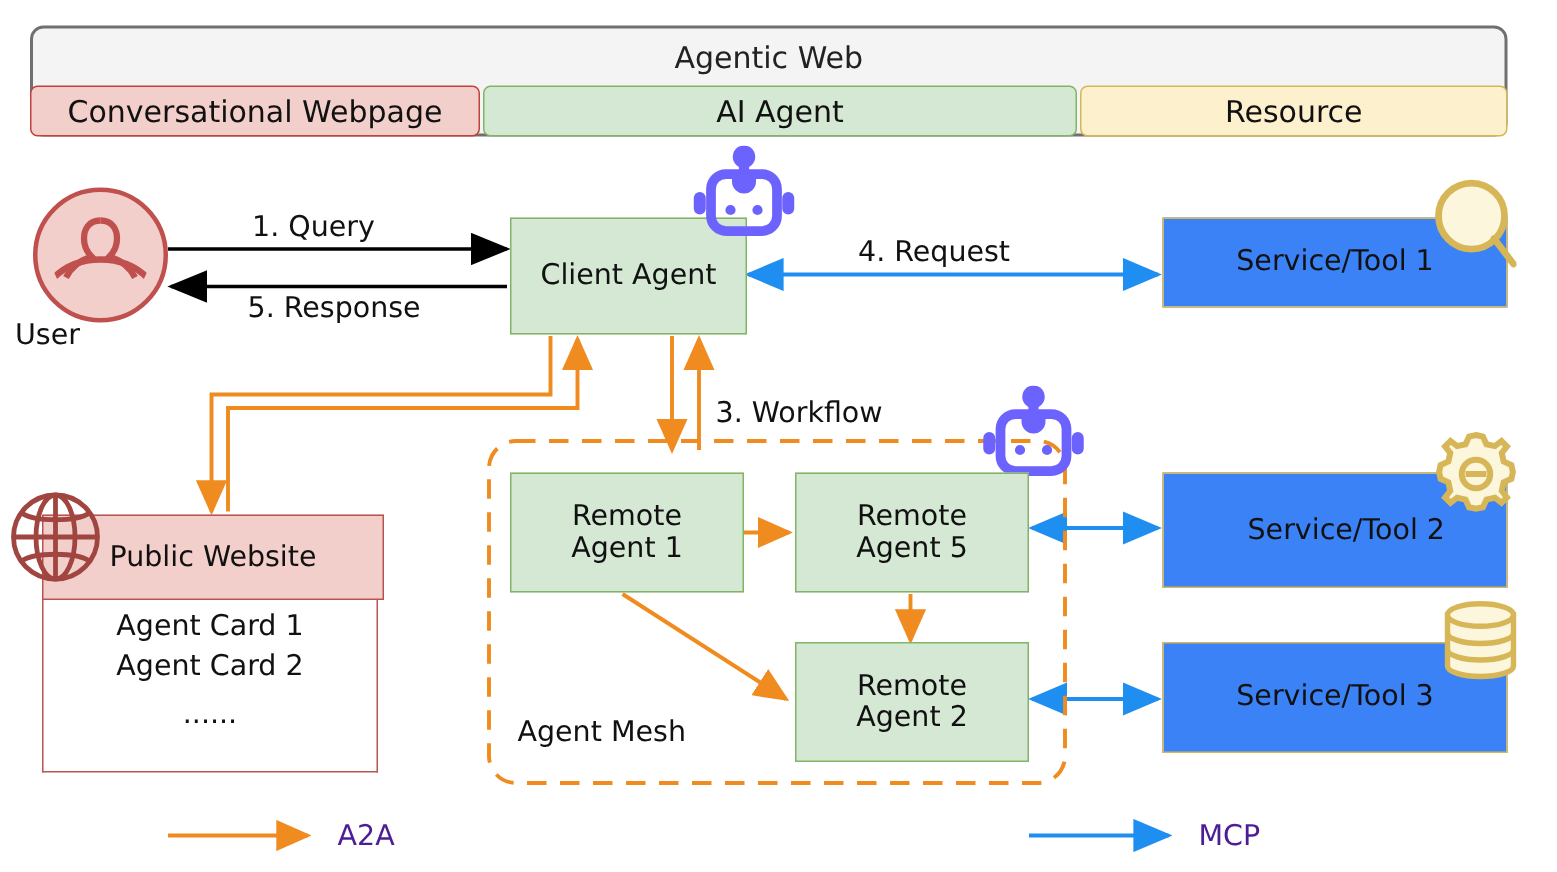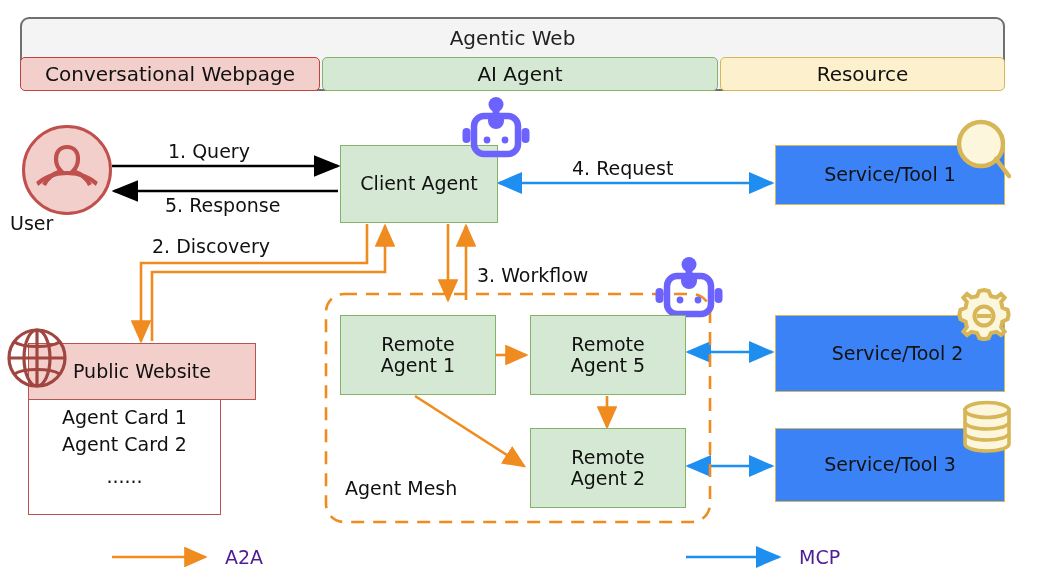--- a/index.html
+++ b/index.html
@@ -141,21 +141,21 @@
       <circle cx="26" cy="43" r="3.4"></circle>
       <circle cx="44" cy="43" r="3.4"></circle>
       <rect x="1.5" y="31" width="8" height="15" rx="4" ry="4"></rect>
       <rect x="60.5" y="31" width="8" height="15" rx="4" ry="4"></rect>
     </g>
   </svg>
 
   <div class="node box-pinkhdr" style="left:28px;top:343px;width:228px;height:57px;">
     <span>Public Website</span>
   </div>
-  <div class="node box-white" style="left:28px;top:400px;width:193px;height:115px;">
+  <div class="node box-white" style="left:28px;top:400px;width:224px;height:115px;">
     <span>Agent Card 1</span>
     <span>Agent Card 2</span>
     <span style="padding-top:4px;">......</span>
   </div>
 
   <svg class="icon-abs" style="left:6px;top:327px;" width="62" height="62" viewBox="0 0 62 62">
     <g fill="none" stroke="#a0453f" stroke-width="3.2">
       <circle cx="31" cy="31" r="28"></circle>
       <ellipse cx="31" cy="31" rx="13" ry="28"></ellipse>
       <line x1="3" y1="31" x2="59" y2="31"></line>
@@ -205,20 +205,19 @@
     <g fill="#fbf6dc" stroke="#d6b656" stroke-width="3.6">
       <path d="M3 11 v34 a22 7 0 0 0 44 0 v-34 z"></path>
       <ellipse cx="25" cy="11" rx="22" ry="7.5"></ellipse>
       <path d="M3 23 a22 7 0 0 0 44 0" fill="none"></path>
       <path d="M3 34 a22 7 0 0 0 44 0" fill="none"></path>
     </g>
   </svg>
 
   <div class="arrow-label" style="left:168px;top:140px;">1. Query</div>
   <div class="arrow-label" style="left:153px;top:194px;margin-left:12px;">5. Response</div>
-  <div class="arrow-label" style="left:152px;top:235px;">2. Discovery</div>
   <div class="arrow-label" style="left:477px;top:264px;">3. Workflow</div>
   <div class="arrow-label" style="left:572px;top:157px;">4. Request</div>
 
   <div class="legend-text" style="left:225px;top:546px;">A2A</div>
   <div class="legend-text" style="left:799px;top:546px;">MCP</div>
 
 </div>
 
 </body></html>

